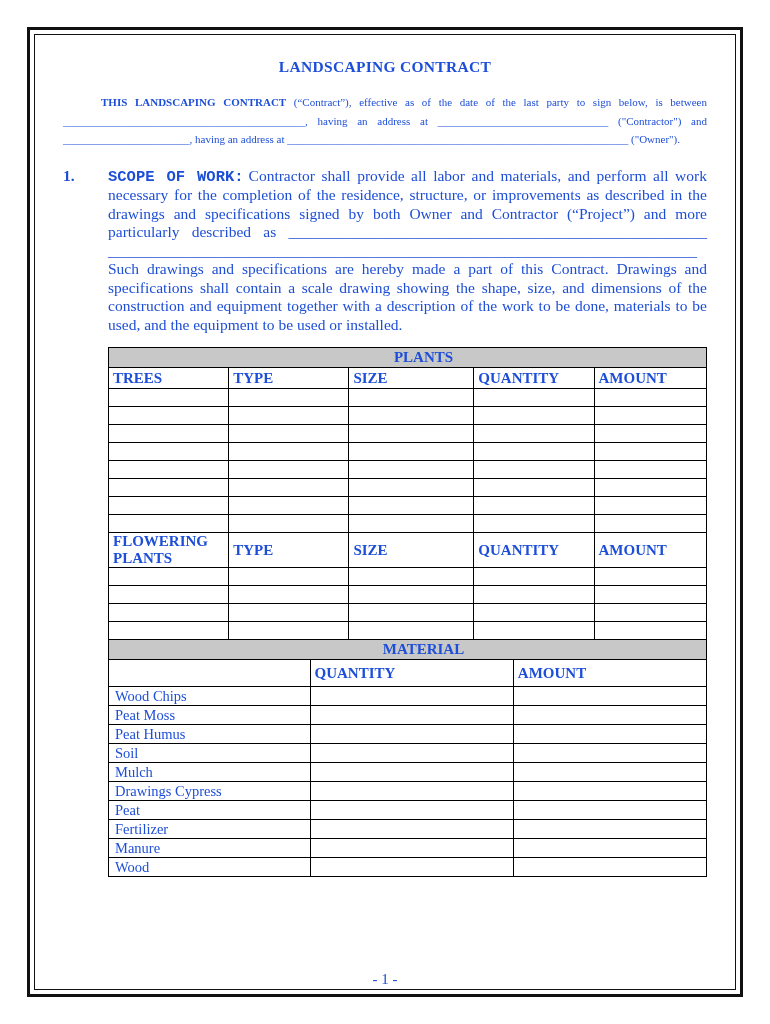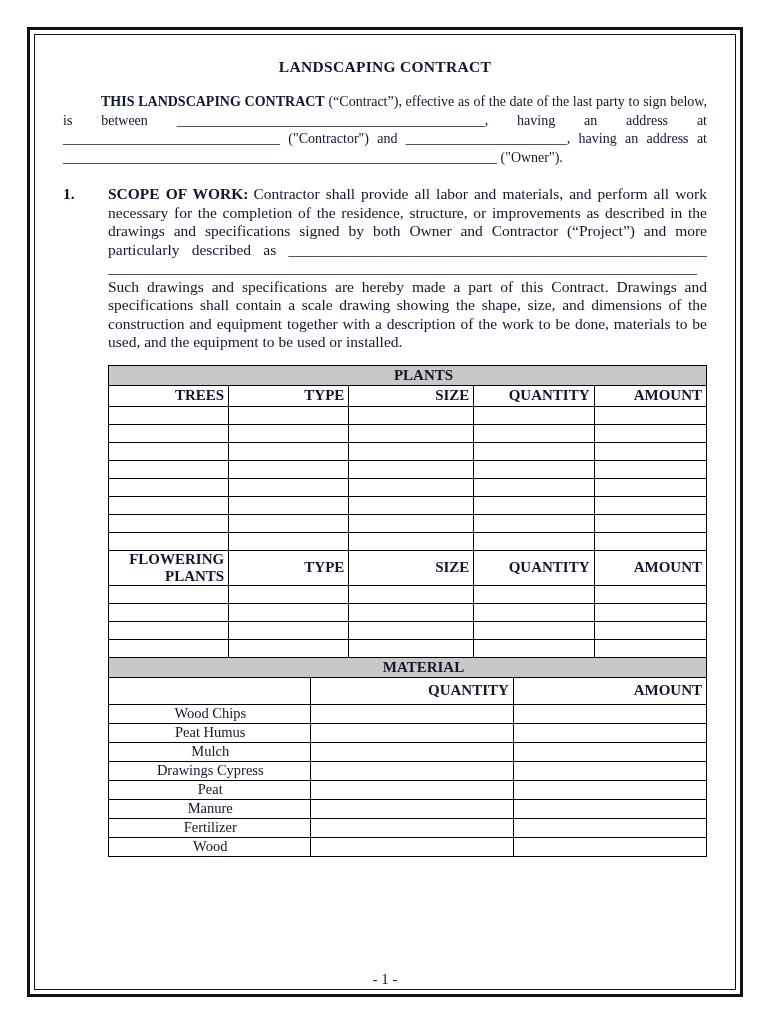--- a/index.html
+++ b/index.html
@@ -2,74 +2,74 @@
 <html><head>
 <meta charset="utf-8">
 <style>
   html, body { margin: 0; padding: 0; background: #ffffff; }
   .page {
     position: relative;
     width: 770px;
     height: 1024px;
     background: #ffffff;
     font-family: "Liberation Serif", serif;
-    color: #0f172a;
+    color: #1d4ed8;
     overflow: hidden;
     margin: 0 auto;
   }
   .border-outer { position: absolute; inset: 27px; border: 3px solid #111; pointer-events: none; }
   .border-inner { position: absolute; inset: 34px; border: 1px solid #111; pointer-events: none; }
   .content { position: absolute; left: 63px; right: 63px; top: 58px; }
 
   .title {
     margin: 0;
     font-size: 15.5px;
     font-weight: bold;
     text-align: center;
     letter-spacing: 0.3px;
   }
   .para {
     margin: 17px 0 0 0;
-    font-size: 14px;
+    font-size: 11px;
     line-height: 18.5px;
     text-align: justify;
   }
   .indent { text-indent: 38px; }
   .consideration { margin-top: 19px; text-align: left; }
 
   .section { display: flex; margin-top: 18px; font-size: 15.5px; line-height: 18.5px; }
   .sec-num { width: 45px; flex: none; font-weight: bold; }
   .sec-body { flex: 1; }
   .sec-body p { margin: 0; text-align: justify; }
-  .sec-body b { padding-right: 5px; }
+  .sec-body b { padding-right: 5px; font-family: Liberation Mono, monospace; }
   .sec-body .p2 { }
 
   table {
     border-collapse: collapse;
     table-layout: fixed;
     width: calc(100% - 45px);
     margin-left: 45px;
     line-height: 17px;
   }
   .plants { margin-top: 13px; }
   .material { margin-top: -1px; font-family: Liberation Serif, serif; }
   td { border: 1px solid #000; padding: 0 4px; font-size: 15px; overflow: hidden; }
   tr.band td {
     background: #c8c8c8;
     text-align: center;
     font-weight: bold;
     height: 19px;
     padding-left: 36px;
   }
-  tr.hdr td { text-align: right; font-weight: bold; height: 20px; vertical-align: middle; }
+  tr.hdr td { text-align: left; font-weight: bold; height: 20px; vertical-align: middle; }
   tr.hdr.tall td { height: 34px; }
   tr.empty td { height: 17px; }
   .material tr.hdr td { height: 26px; }
   .material td.item {
-    text-align: center;
+    text-align: left;
     padding-left: 6px;
     font-size: 14.5px;
     font-weight: normal;
     height: 18px;
   }
   .footer {
     position: absolute;
     left: 0; right: 0;
     bottom: 36px;
     text-align: center;
@@ -225,46 +225,56 @@
           <td></td>
           <td>QUANTITY</td>
           <td>AMOUNT</td>
         </tr>
         <tr>
             <td class="item">Wood Chips</td>
             <td></td>
             <td></td>
           </tr>
         <tr>
+            <td class="item">Peat Moss</td>
+            <td></td>
+            <td></td>
+          </tr>
+        <tr>
             <td class="item">Peat Humus</td>
             <td></td>
             <td></td>
           </tr>
         <tr>
+            <td class="item">Soil</td>
+            <td></td>
+            <td></td>
+          </tr>
+        <tr>
             <td class="item">Mulch</td>
             <td></td>
             <td></td>
           </tr>
         <tr>
             <td class="item">Drawings Cypress</td>
             <td></td>
             <td></td>
           </tr>
         <tr>
             <td class="item">Peat</td>
             <td></td>
             <td></td>
           </tr>
         <tr>
+            <td class="item">Fertilizer</td>
+            <td></td>
+            <td></td>
+          </tr>
+        <tr>
             <td class="item">Manure</td>
-            <td></td>
-            <td></td>
-          </tr>
-        <tr>
-            <td class="item">Fertilizer</td>
             <td></td>
             <td></td>
           </tr>
         <tr>
             <td class="item">Wood</td>
             <td></td>
             <td></td>
           </tr>
       </tbody>
     </table>

